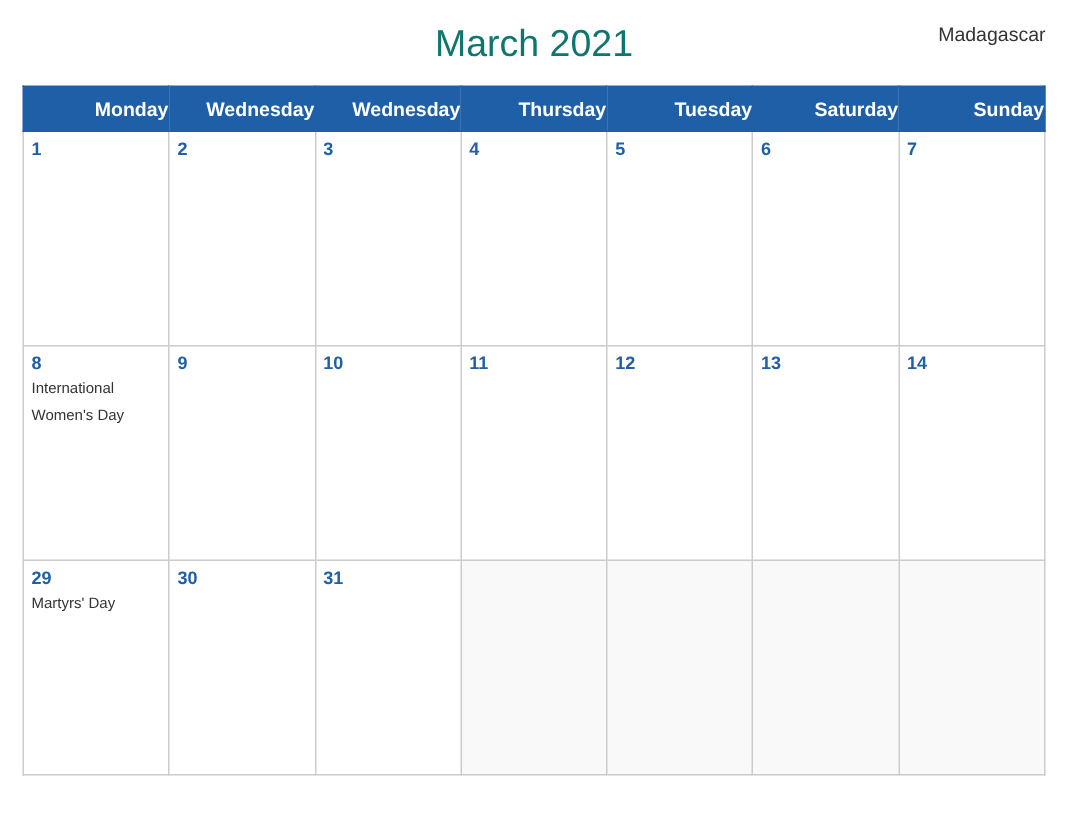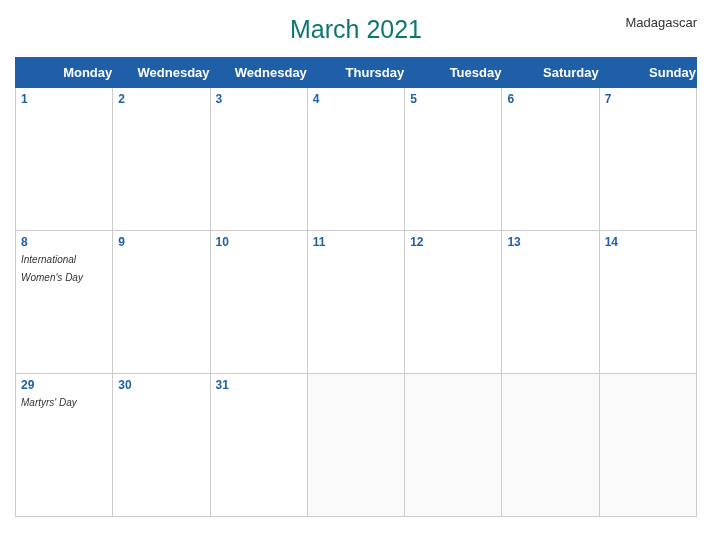--- a/index.html
+++ b/index.html
@@ -62,21 +62,20 @@
       font-size: 12px;
       color: #1e5fa8;
       font-weight: bold;
       display: block;
     }
     .event-text {
       font-size: 10px;
       color: #333;
       margin-top: 2px;
       line-height: 1.3;
-      font-style: italic;
     }
     .empty-cell {
       background: #f9f9f9;
       border: 1px solid #ccc;
     }
     .logo-container {
       position: absolute;
       left: 0;
       top: 2px;
       display: flex;

